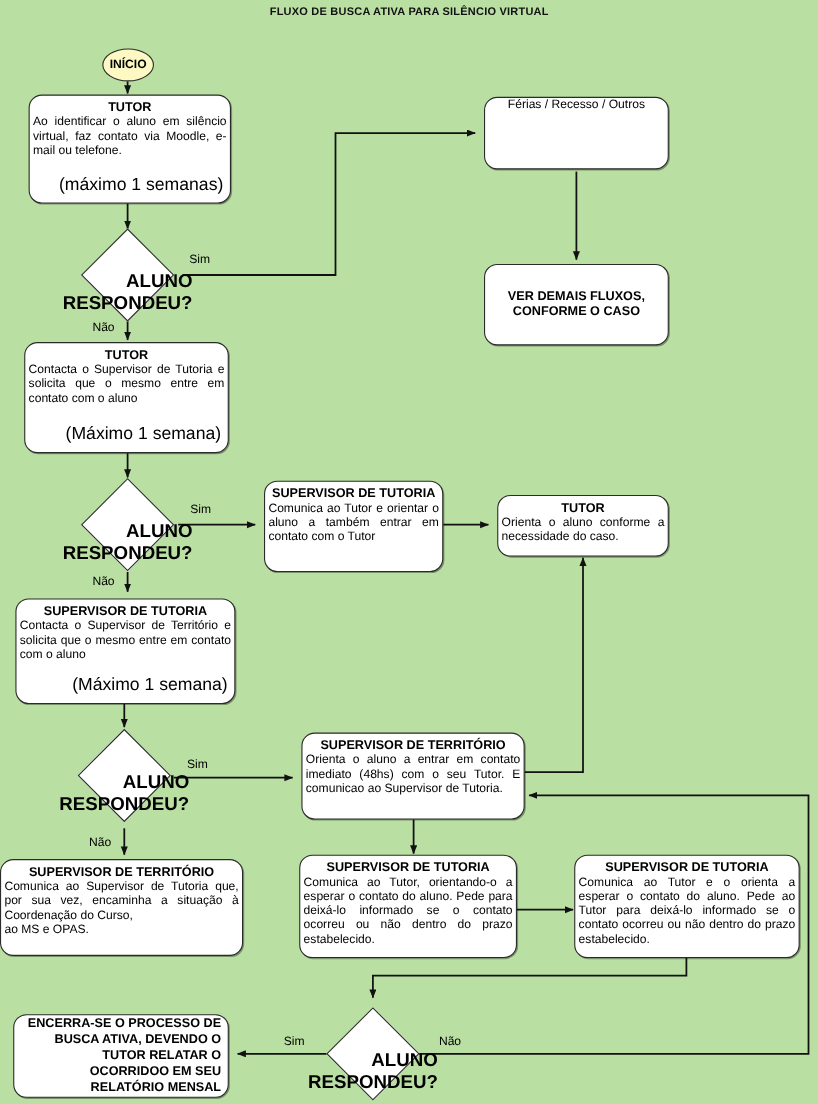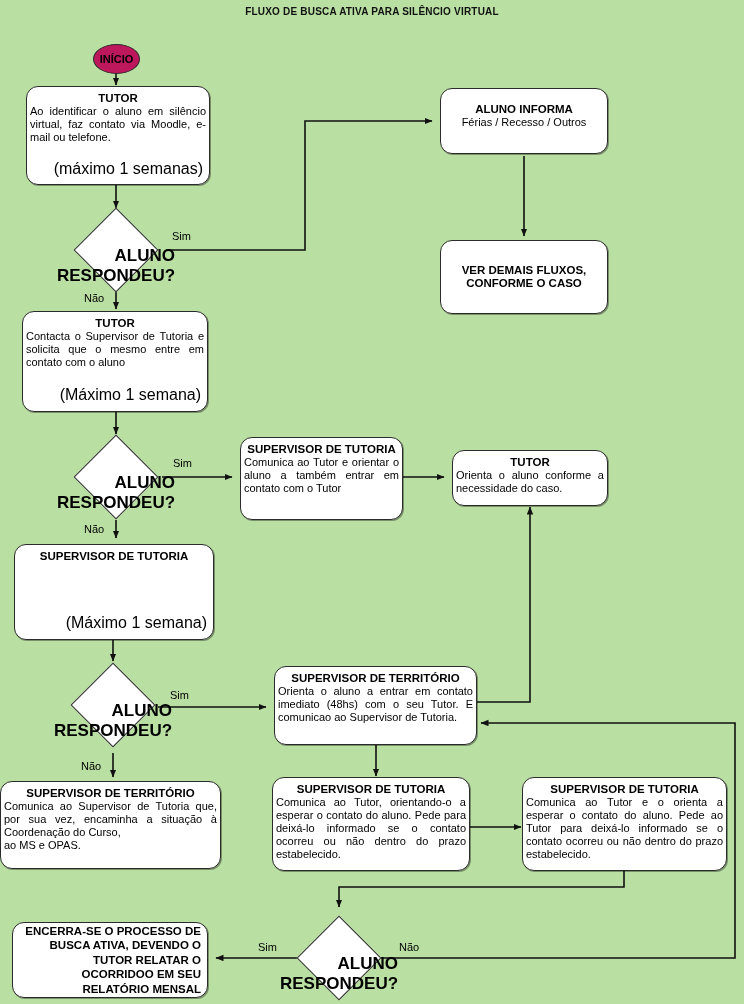--- a/index.html
+++ b/index.html
@@ -43,21 +43,21 @@
   }
   .node .body.center{text-align:center;text-align-last:center;}
   .node .note{
     display:block;font-size:16px;color:#000;text-align:right;
     padding:0 6px 3px 20px;
   }
   .node.centered{display:flex;flex-direction:column;align-items:center;justify-content:center;}
   .node.centered .hdr{padding:0;}
 
   .term{
-    position:absolute;background:#be185d;border:1.5px solid #2b2b2b;
+    position:absolute;background:#fef9c3;border:1.5px solid #2b2b2b;
     border-radius:50%;
     display:flex;align-items:center;justify-content:center;
     font-size:11px;font-weight:bold;color:#000;
     box-sizing:border-box;
   }
 
   .diamond{
     position:absolute;
   }
   .diamond .shape{
@@ -136,21 +136,20 @@
     <span>INÍCIO</span>
   </div>
 
   <div class="node" style="left:26px;top:86px;width:184px;height:99px;">
     <span class="hdr">TUTOR</span>
     <span class="body">Ao identificar o aluno em silêncio virtual, faz contato via Moodle, e-mail ou telefone.</span>
     <span class="note" style="position:absolute;left:0;right:0;bottom:3px;">(máximo 1 semanas)</span>
   </div>
 
   <div class="node" style="left:440px;top:88px;width:168px;height:66px;">
-    <span class="hdr" style="padding-top:14px;">ALUNO INFORMA</span>
     <span class="body center">Férias / Recesso / Outros</span>
   </div>
 
   <div class="node centered" style="left:440px;top:240px;width:168px;height:74px;">
     <span class="hdr" style="white-space:pre-line;">VER DEMAIS FLUXOS,
 CONFORME O CASO</span>
   </div>
 
   <div class="diamond" style="left:86px;top:220px;width:60px;height:60px;">
     <div class="shape"></div>
@@ -175,20 +174,21 @@
     <span class="body">Comunica ao Tutor e orientar o aluno a também entrar em contato com o Tutor</span>
   </div>
 
   <div class="node" style="left:452px;top:450px;width:156px;height:56px;">
     <span class="hdr">TUTOR</span>
     <span class="body">Orienta o aluno conforme a necessidade do caso.</span>
   </div>
 
   <div class="node" style="left:14px;top:544px;width:200px;height:96px;">
     <span class="hdr">SUPERVISOR DE TUTORIA</span>
+    <span class="body">Contacta o Supervisor de Território e solicita que o mesmo entre em contato com o aluno</span>
     <span class="note" style="position:absolute;left:0;right:0;bottom:4px;">(Máximo 1 semana)</span>
   </div>
 
   <div class="diamond" style="left:83px;top:675px;width:60px;height:60px;">
     <div class="shape"></div>
     <div class="lbl" style="white-space:pre-line;">ALUNO
 RESPONDEU?</div>
   </div>
 
   <div class="node" style="left:274px;top:666px;width:203px;height:79px;">

